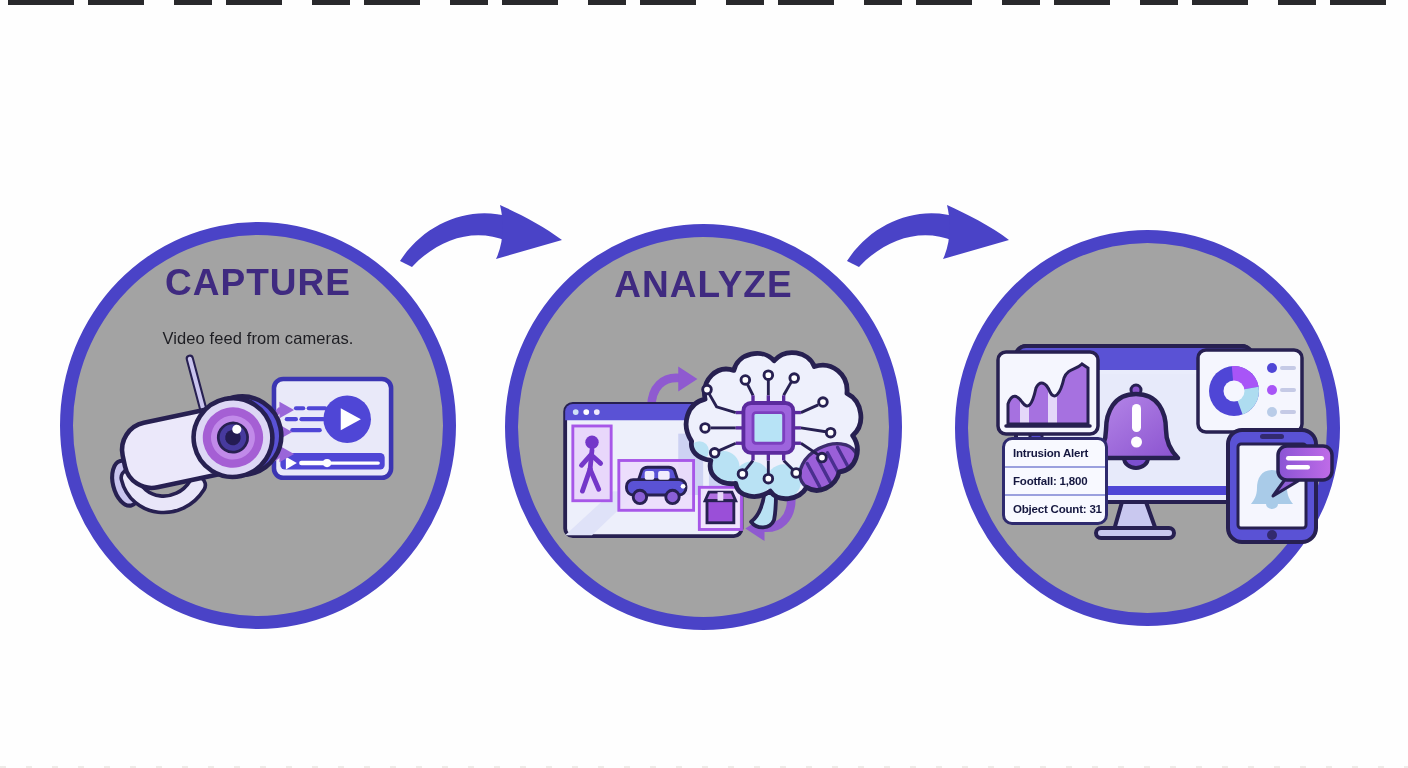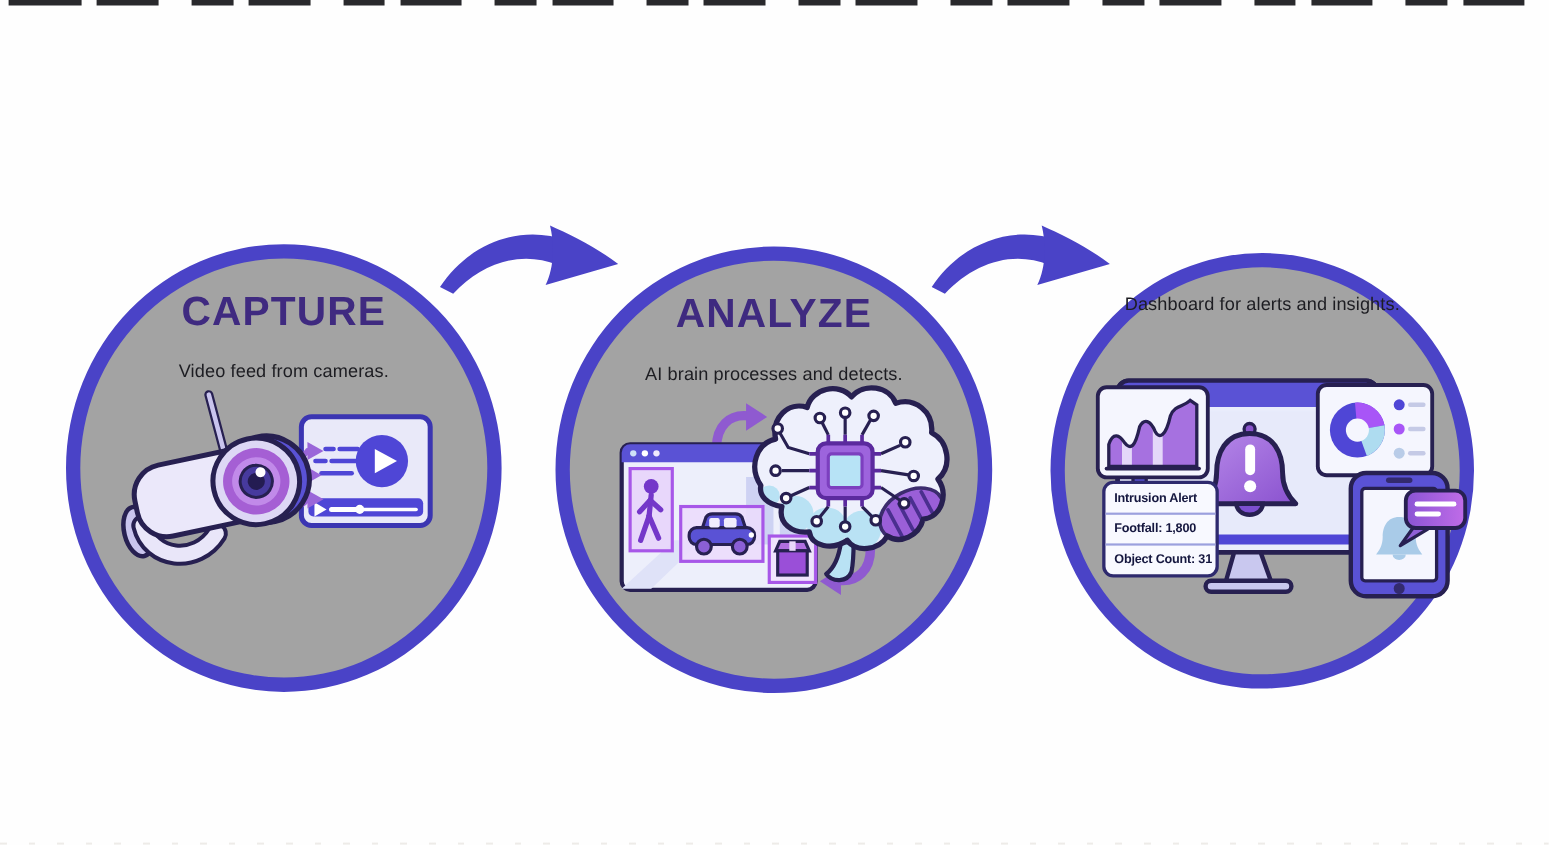--- a/index.html
+++ b/index.html
@@ -110,21 +110,20 @@
         <circle cx="148" cy="120" r="16" fill="#473a9e" stroke="#272051" stroke-width="3"></circle>
         <circle cx="148" cy="120" r="8.5" fill="#241c52"></circle>
         <circle cx="154" cy="112" r="5" fill="#ffffff"></circle>
       </g>
     </g>
   </svg>
 </div>
 
 <div class="circle c2">
   <h2 class="step-title">ANALYZE</h2>
-  <p class="step-sub">AI brain processes and detects.</p>
 
   <svg class="illus analyze" viewBox="0 0 360 235">
     <defs>
       <clipPath id="brainClip">
         <path d="M152,98 C140,80 148,58 166,54 C162,34 178,18 196,24 C200,6 226,0 238,14 C250,0 274,4 280,20 C298,14 316,28 314,48 C330,56 334,80 320,92 C330,106 324,128 306,130 C302,146 284,154 272,146 C264,160 242,162 234,150 C220,160 200,156 198,142 C182,144 168,134 172,118 C158,116 150,108 152,98 Z"></path>
       </clipPath>
     </defs>
 
     <g>
       <path d="M110,62 C110,42 122,30 140,32" fill="none" stroke="#8f5ad0" stroke-width="9" stroke-linecap="round"></path>
@@ -243,21 +242,20 @@
             <line x1="258" y1="100" x2="266" y2="100"></line>
         </g>
         <rect x="206" y="58" width="52" height="52" rx="8" fill="#9d64dd" stroke="#5b2a9e" stroke-width="4"></rect>
         <rect x="216" y="68" width="32" height="32" rx="3" fill="#b7e3f6" stroke="#7c3fbf" stroke-width="3"></rect>
       </g>
     </g>
   </svg>
 </div>
 
 <div class="circle c3">
-  <p class="step-sub">Dashboard for alerts and insights.</p>
 
   <svg class="illus act" viewBox="0 0 352 210">
     <defs>
       <linearGradient id="bellG" x1="0" y1="0" x2="1" y2="1">
         <stop offset="0" stop-color="#b789e9"></stop>
           <stop offset="1" stop-color="#8a52cf"></stop>
       </linearGradient>
       <linearGradient id="bubG" x1="0" y1="0" x2="1" y2="0">
         <stop offset="0" stop-color="#8a54d4"></stop>
           <stop offset="1" stop-color="#c06ce8"></stop>

